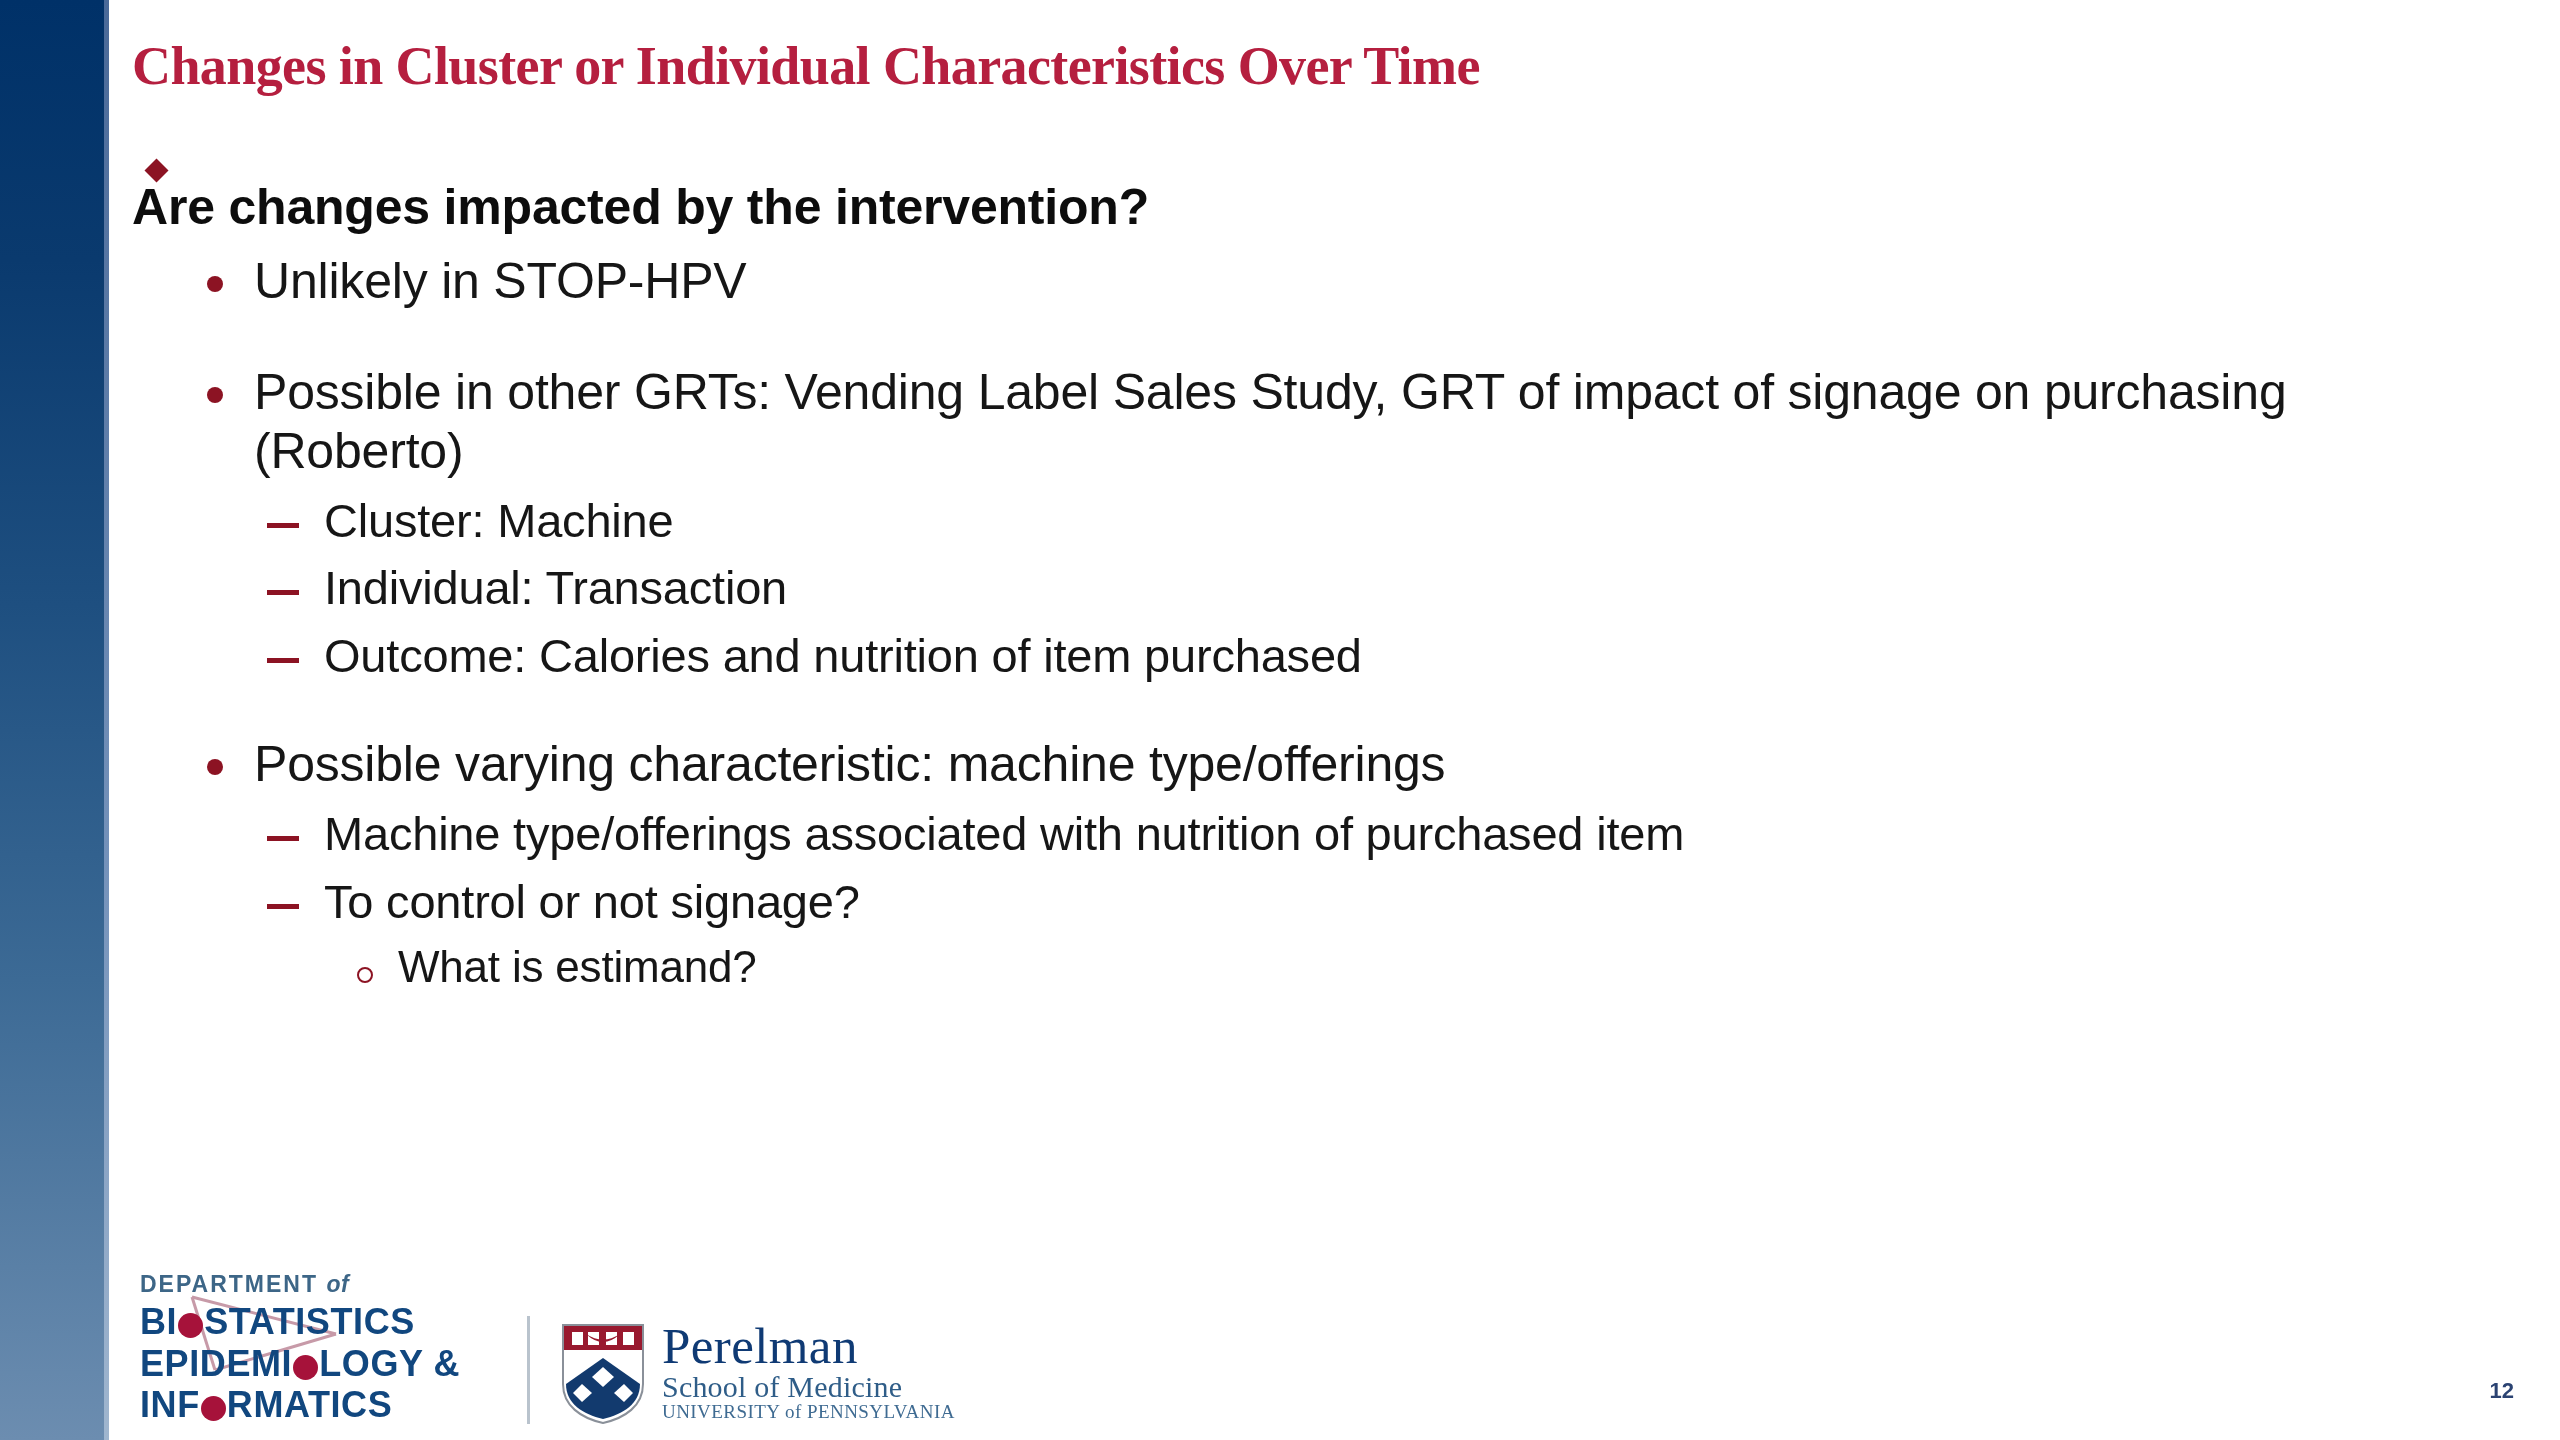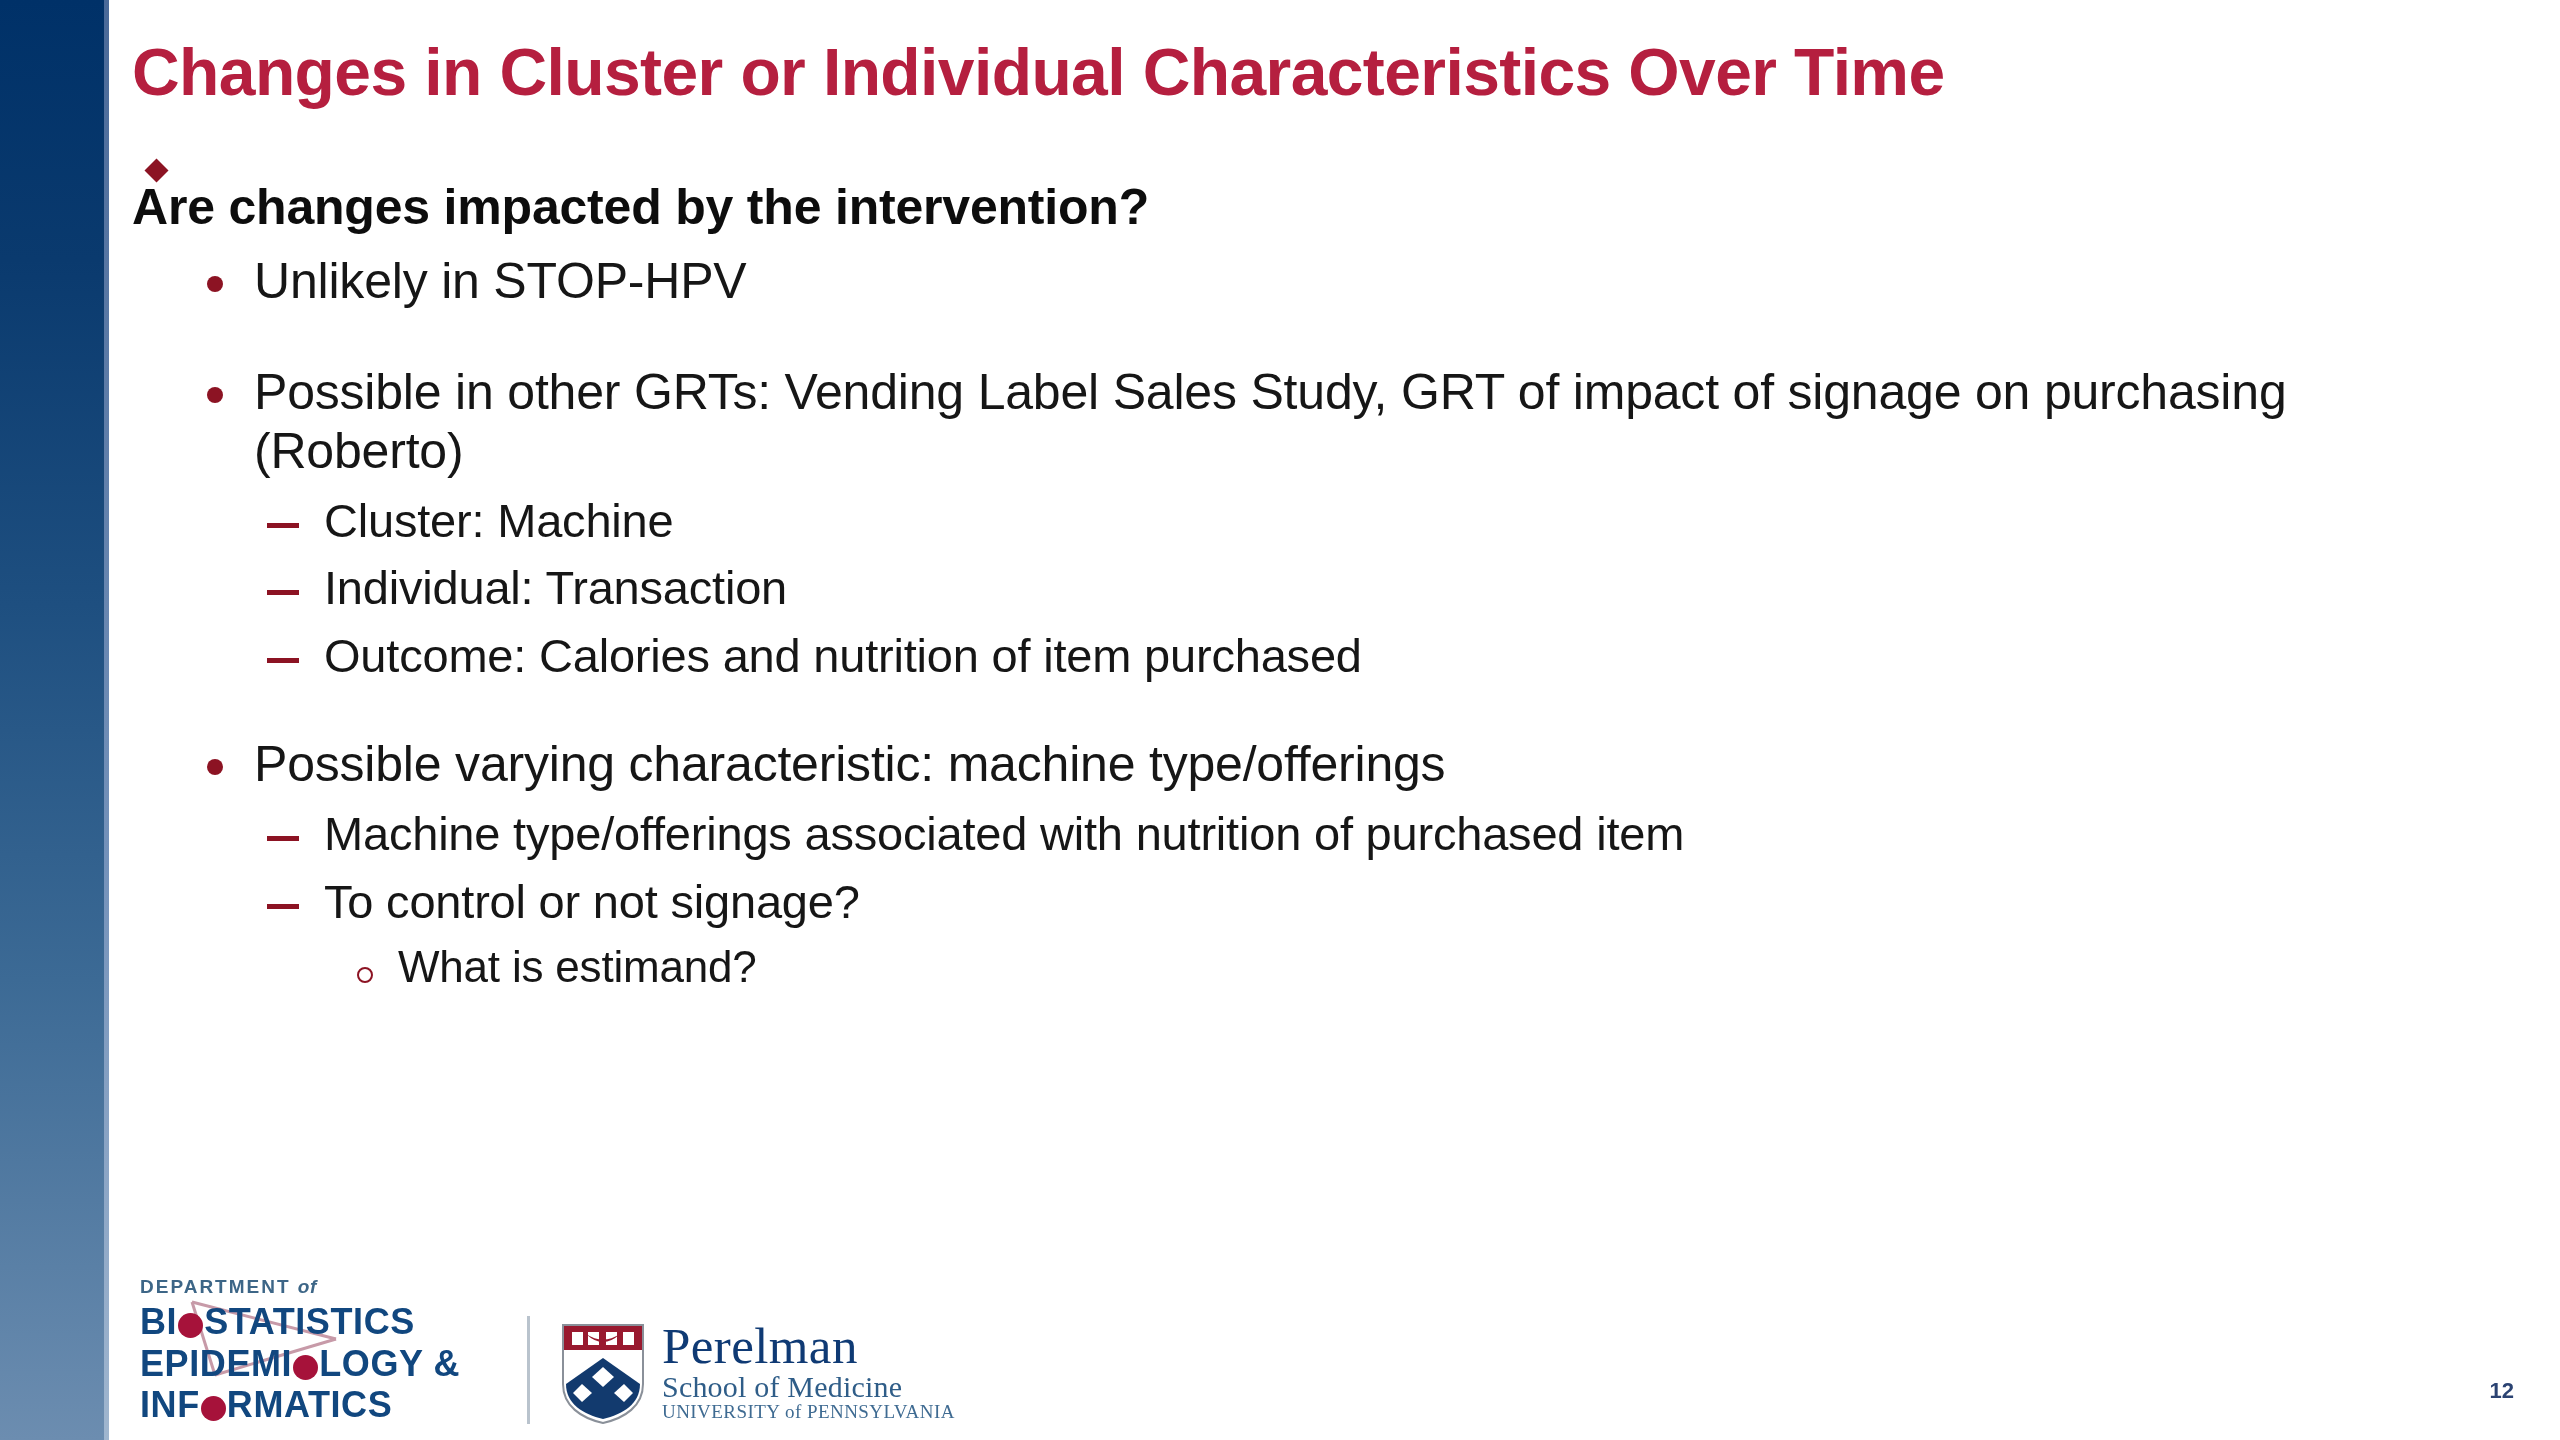--- a/index.html
+++ b/index.html
@@ -27,25 +27,26 @@
     background:linear-gradient(to bottom, #2a4f86 0%, #5c7fae 60%, #8fa9c6 100%);
     opacity:.85;
   }
 
   
   #title {
     position:absolute;
     left:132px; top:38px;
     width:2400px;
     color:#b51f3f;
-    font-size:66px;
+    font-size:54px;
     font-weight:bold;
     letter-spacing:-0.6px;
     line-height:1.05;
     white-space:nowrap;
+    font-family:Liberation Serif, serif;
   }
 
   
   #body-wrap {
     position:absolute;
     left:132px; top:140px;
     width:2400px;
   }
 
   .row { display:flex; align-items:flex-start; }
@@ -114,21 +115,21 @@
   
   #footer {
     position:absolute;
     left:140px; bottom:14px;
     display:flex; align-items:flex-end;
   }
 
   
   #dbei { position:relative; width:355px; }
   #dbei .dept {
-    font-size:19px; font-weight:bold;
+    font-size:23px; font-weight:bold;
     letter-spacing:2.0px;
     color:#3d6687;
     margin-bottom:3px;
     white-space:nowrap;
   }
   #dbei .dept i { font-style:italic; letter-spacing:0.5px; }
   #dbei .ln {
     font-size:36px; font-weight:bold;
     letter-spacing:0.6px;
     color:#11477f;

